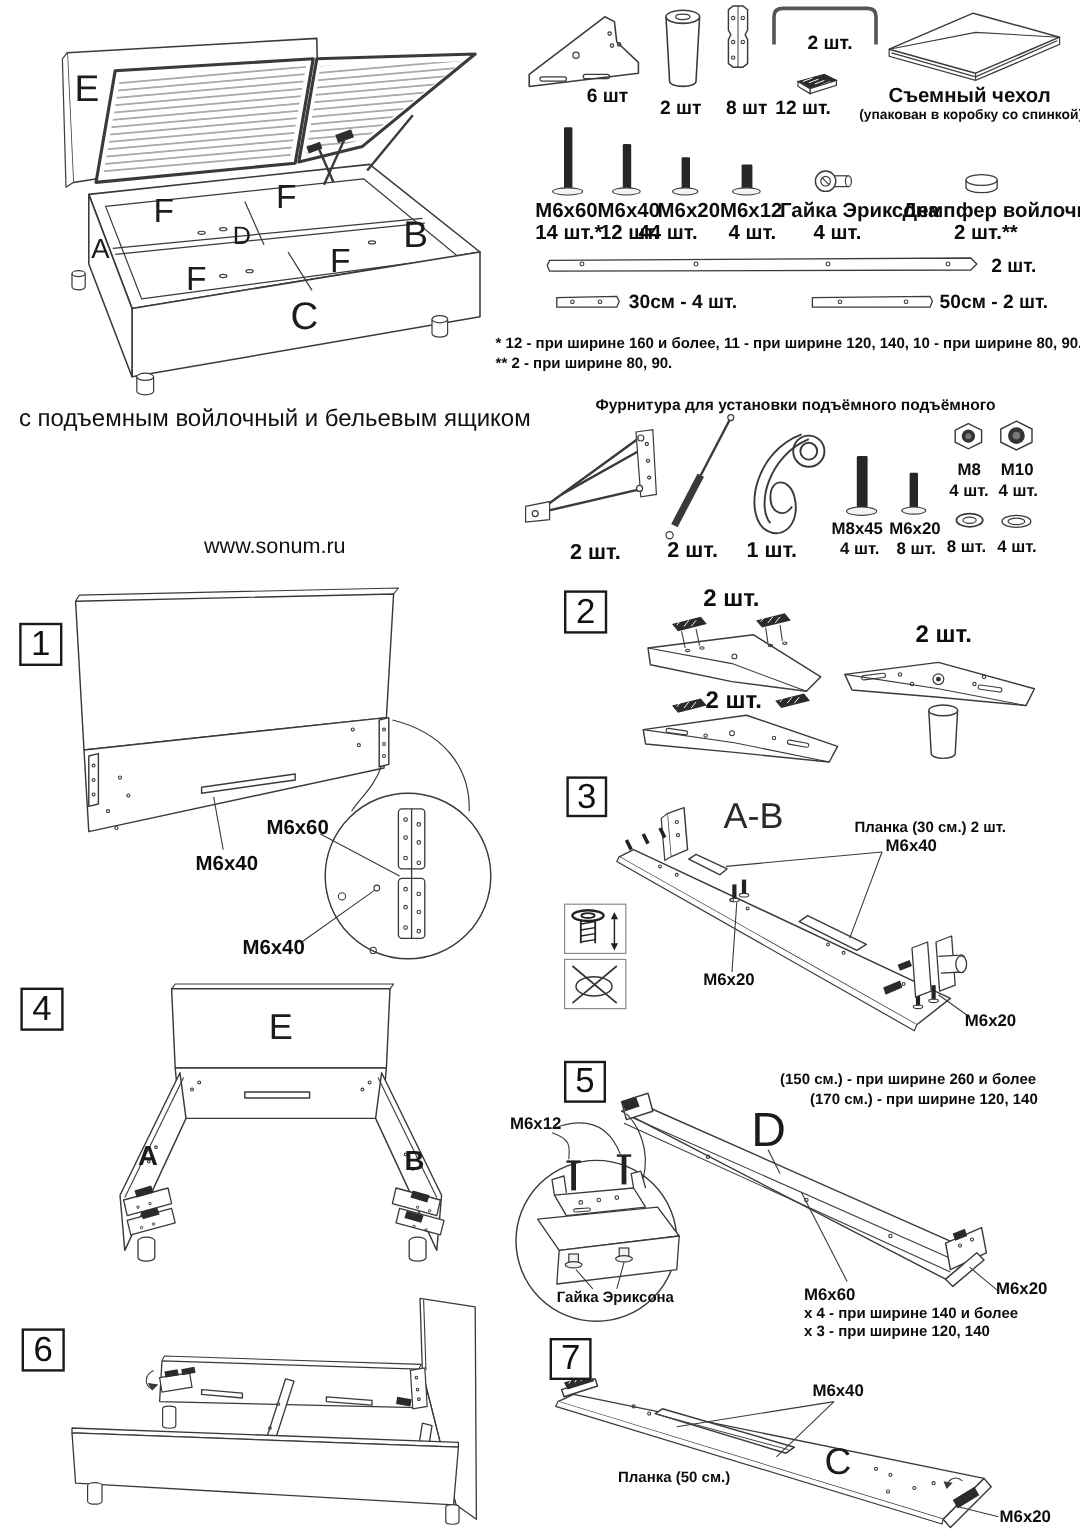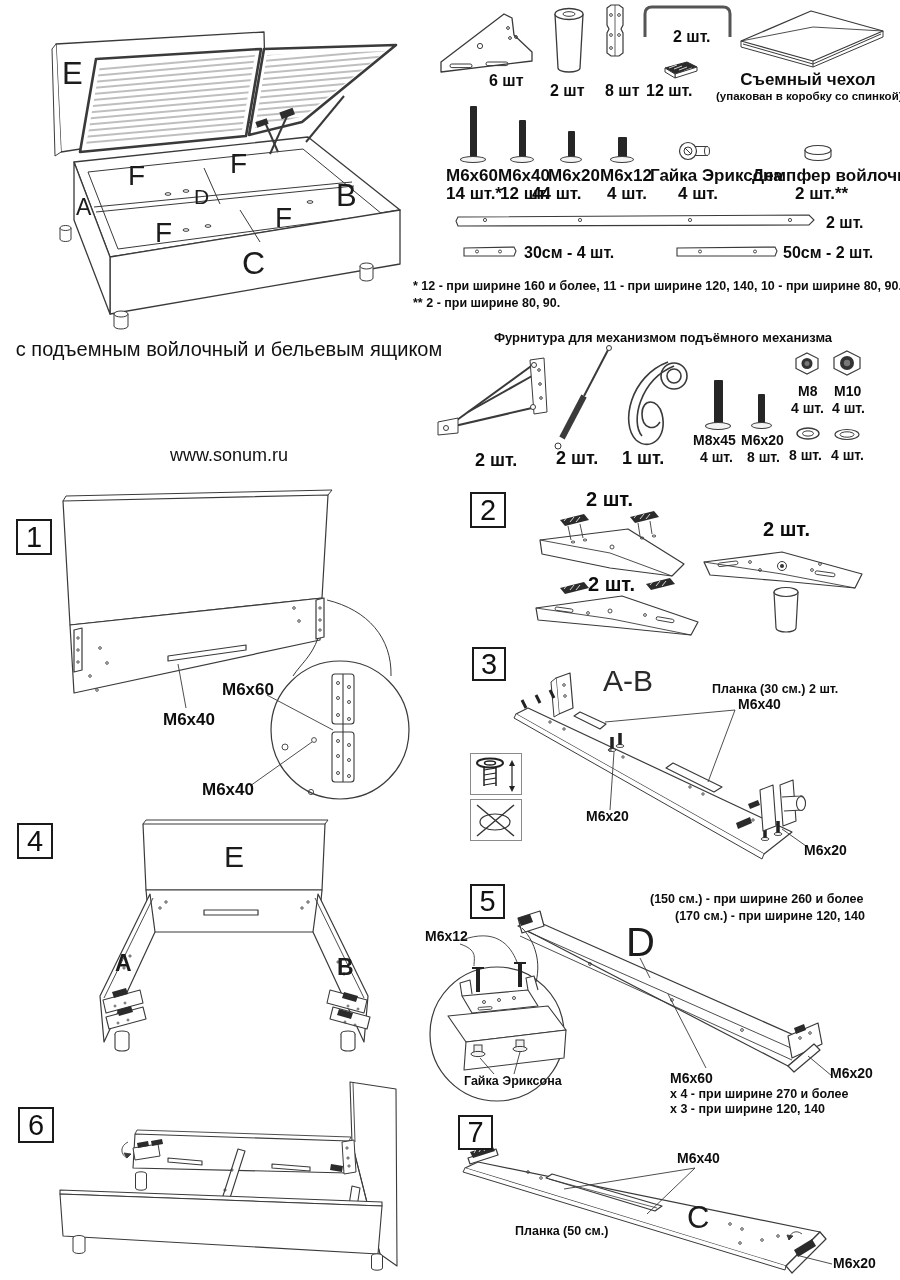--- a/index.html
+++ b/index.html
@@ -209,21 +209,21 @@
 </svg>
 <span class="lbl qty16" style="left:783px; top:244px;text-align:center;">50см - 2 шт.</span>
 <div class="lbl" style="left:413px; top:279px; font-size:12.5px;">* 12 - при ширине 160 и более, 11 - при ширине 120, 140, 10 - при ширине 80, 90.</div>
 <div class="lbl" style="left:413px; top:296px; font-size:12.5px;">** 2 - при ширине 80, 90.</div>
 
 <div class="abs ctr" style="left:10px; top:338px; width:438px; font-size:20px; line-height:23px;">
   <div>с подъемным войлочный и бельевым ящиком</div>
 </div>
 <div class="abs ctr" style="left:10px; top:445px; width:438px; font-size:18px;">www.sonum.ru</div>
 
-<div class="abs ctr lbl" style="left:432px; top:330px; width:462px; position:absolute; font-size:13px;">Фурнитура для механизмом подъёмного механизма</div>
+<div class="abs ctr lbl" style="left:432px; top:330px; width:462px; position:absolute; font-size:13px;">Фурнитура для установки подъёмного подъёмного</div>
 <svg class="abs" style="left:436px; top:348px;" width="115" height="92" viewBox="0 0 115 92">
   <g stroke="#3a3a3a" stroke-width="2" fill="none">
     <path d="M10,80 L98,16"></path>
       <path d="M10,80 L96,60"></path>
       <path d="M98,16 L102,58"></path>
       <path d="M32,64 L96,28"></path>
   </g>
   <g stroke="#3a3a3a" stroke-width="1" fill="#fff">
     <path d="M2,74 L22,70 L22,85 L2,87 Z"></path>
       <path d="M94,12 L108,10 L111,64 L98,66 Z"></path>
@@ -622,21 +622,21 @@
       <line x1="286" y1="188" x2="248" y2="114"></line>
       <line x1="412" y1="196" x2="388" y2="176"></line>
     </g>
   </svg>
   <div class="lbl rt f12" style="left:230px; top:12px; width:196px; position:absolute;">(150 см.) - при ширине 260 и более</div>
   <div class="lbl rt f12" style="left:255px; top:29px; width:171px; position:absolute;">(170 см.) - при ширине 120, 140</div>
   <span class="letter" style="left:206px; top:42px; font-size:40px;">D</span>
   <span class="lbl f14" style="left:5px; top:48px;">M6x12</span>
   <span class="lbl f12" style="left:44px; top:194px;">Гайка Эриксона</span>
   <span class="lbl f14" style="left:250px; top:190px;">M6x60</span>
-  <span class="lbl f12" style="left:250px; top:207px;">x 4 - при ширине 270 и более</span>
+  <span class="lbl f12" style="left:250px; top:207px;">x 4 - при ширине 140 и более</span>
   <span class="lbl f12" style="left:250px; top:222px;">x 3 - при ширине 120, 140</span>
   <span class="lbl f14" style="left:410px; top:185px;">M6x20</span>
 </div>
 
 <div class="abs" style="left:0; top:1080px; width:450px; height:200px;">
   <div class="stepnum" style="left:18px; top:27px;">6</div>
   <svg viewBox="0 0 450 200" width="450" height="200">
     <g stroke="#3a3a3a" fill="#fff" stroke-width="1.1" stroke-linejoin="round">
       <path d="M350,2 L396,9 L397,186 L380,174 L352,63 Z"></path>
       <path d="M353,3 L355,62" stroke-width="0.9" fill="none"></path>

